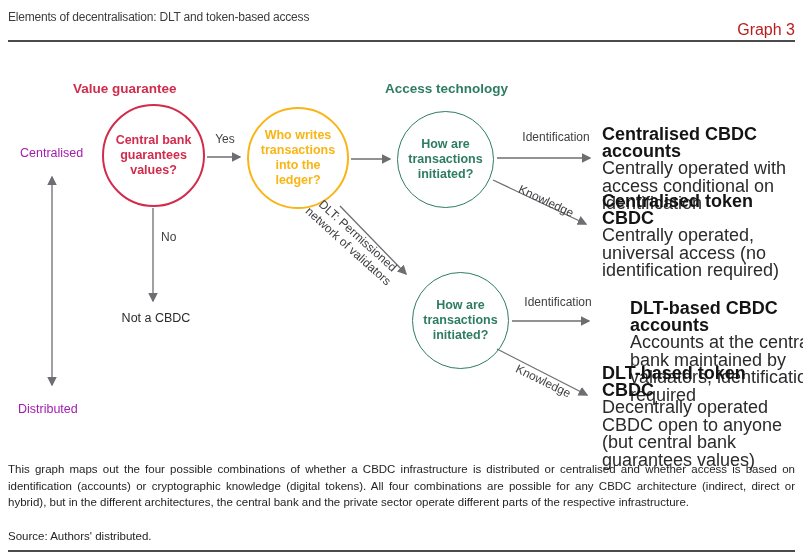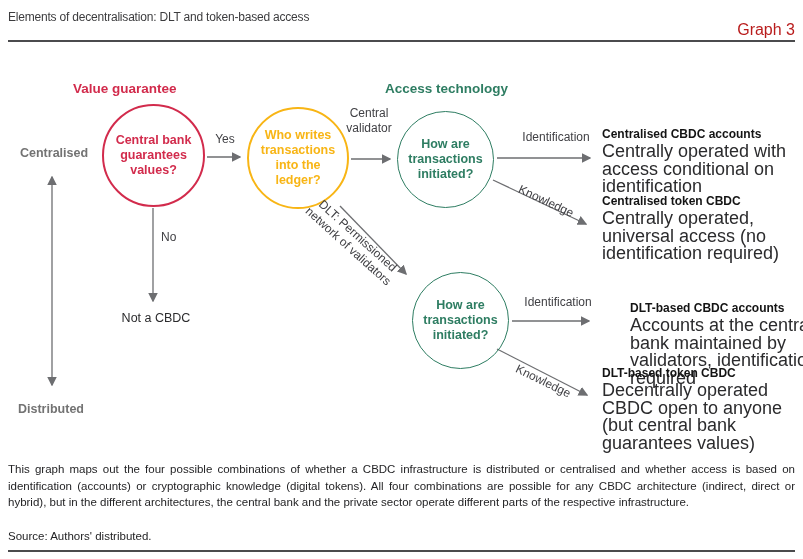--- a/index.html
+++ b/index.html
@@ -33,26 +33,26 @@
   .lbl-yes{left:208px;top:132px;width:34px;}
   .lbl-central-validator{left:333px;top:106px;width:72px;}
   .lbl-no{left:161px;top:230px;width:30px;text-align:left;}
   .lbl-not-a-cbdc{left:108px;top:311px;width:96px;font-size:12.5px;color:#2b2b2d;}
   .lbl-dlt{left:286px;top:227px;width:134px;line-height:14px;transform:rotate(42deg);}
   .lbl-identification-top{left:506px;top:130px;width:100px;}
   .lbl-knowledge-top{left:504px;top:194px;width:84px;transform:rotate(25deg);}
   .lbl-identification-bottom{left:508px;top:295px;width:100px;}
   .lbl-knowledge-bottom{left:501px;top:374px;width:84px;transform:rotate(26deg);}
 
-  .axis-label{font-weight:bold;font-size:12.5px;color:#737373;}
+  .axis-label{font-weight:normal;font-size:12.5px;color:#a21caf;}
   .axis-top{left:20px;top:146px;}
   .axis-bottom{left:18px;top:402px;}
 
   .outcome{left:602px;width:193px;}
-  .outcome-title{font-weight:bold;font-size:12px;line-height:17px;color:#141414;}
+  .outcome-title{font-weight:bold;font-size:18px;line-height:17px;color:#141414;}
   .outcome-desc{font-size:18px;line-height:17.5px;color:#2b2b2d;}
   .outcome-1{top:126px;}
   .outcome-2{top:193px;}
   .outcome-3{top:300px;margin-left:28px;}
   .outcome-4{top:365px;}
 
   .footnote{left:8px;top:461px;width:787px;font-size:11.5px;line-height:16.5px;
     text-align:justify;color:#242426;}
   .source-line{left:8px;top:530px;font-size:11.5px;color:#242426;}
 
@@ -86,21 +86,20 @@
     <line x1="497" y1="349" x2="587" y2="395" stroke="#6d6e71" stroke-width="1.3" marker-end="url(#ah)"></line>
     <line x1="52" y1="177" x2="52" y2="385" stroke="#6d6e71" stroke-width="1.3" marker-start="url(#ah)" marker-end="url(#ah)"></line>
   </svg>
 
   <div class="abs circle circle-red">Central bank guarantees values?</div>
   <div class="abs circle circle-yellow">Who writes transactions into the ledger?</div>
   <div class="abs circle circle-green-top">How are transactions initiated?</div>
   <div class="abs circle circle-green-bottom">How are transactions initiated?</div>
 
   <div class="abs edge-label lbl-yes">Yes</div>
-  <div class="abs edge-label lbl-central-validator">Central validator</div>
   <div class="abs edge-label lbl-no">No</div>
   <div class="abs edge-label lbl-not-a-cbdc">Not a CBDC</div>
   <div class="abs edge-label lbl-dlt">DLT: Permissioned network of validators</div>
   <div class="abs edge-label lbl-identification-top">Identification</div>
   <div class="abs edge-label lbl-knowledge-top">Knowledge</div>
   <div class="abs edge-label lbl-identification-bottom">Identification</div>
   <div class="abs edge-label lbl-knowledge-bottom">Knowledge</div>
 
   <div class="abs axis-label axis-top">Centralised</div>
   <div class="abs axis-label axis-bottom">Distributed</div>

